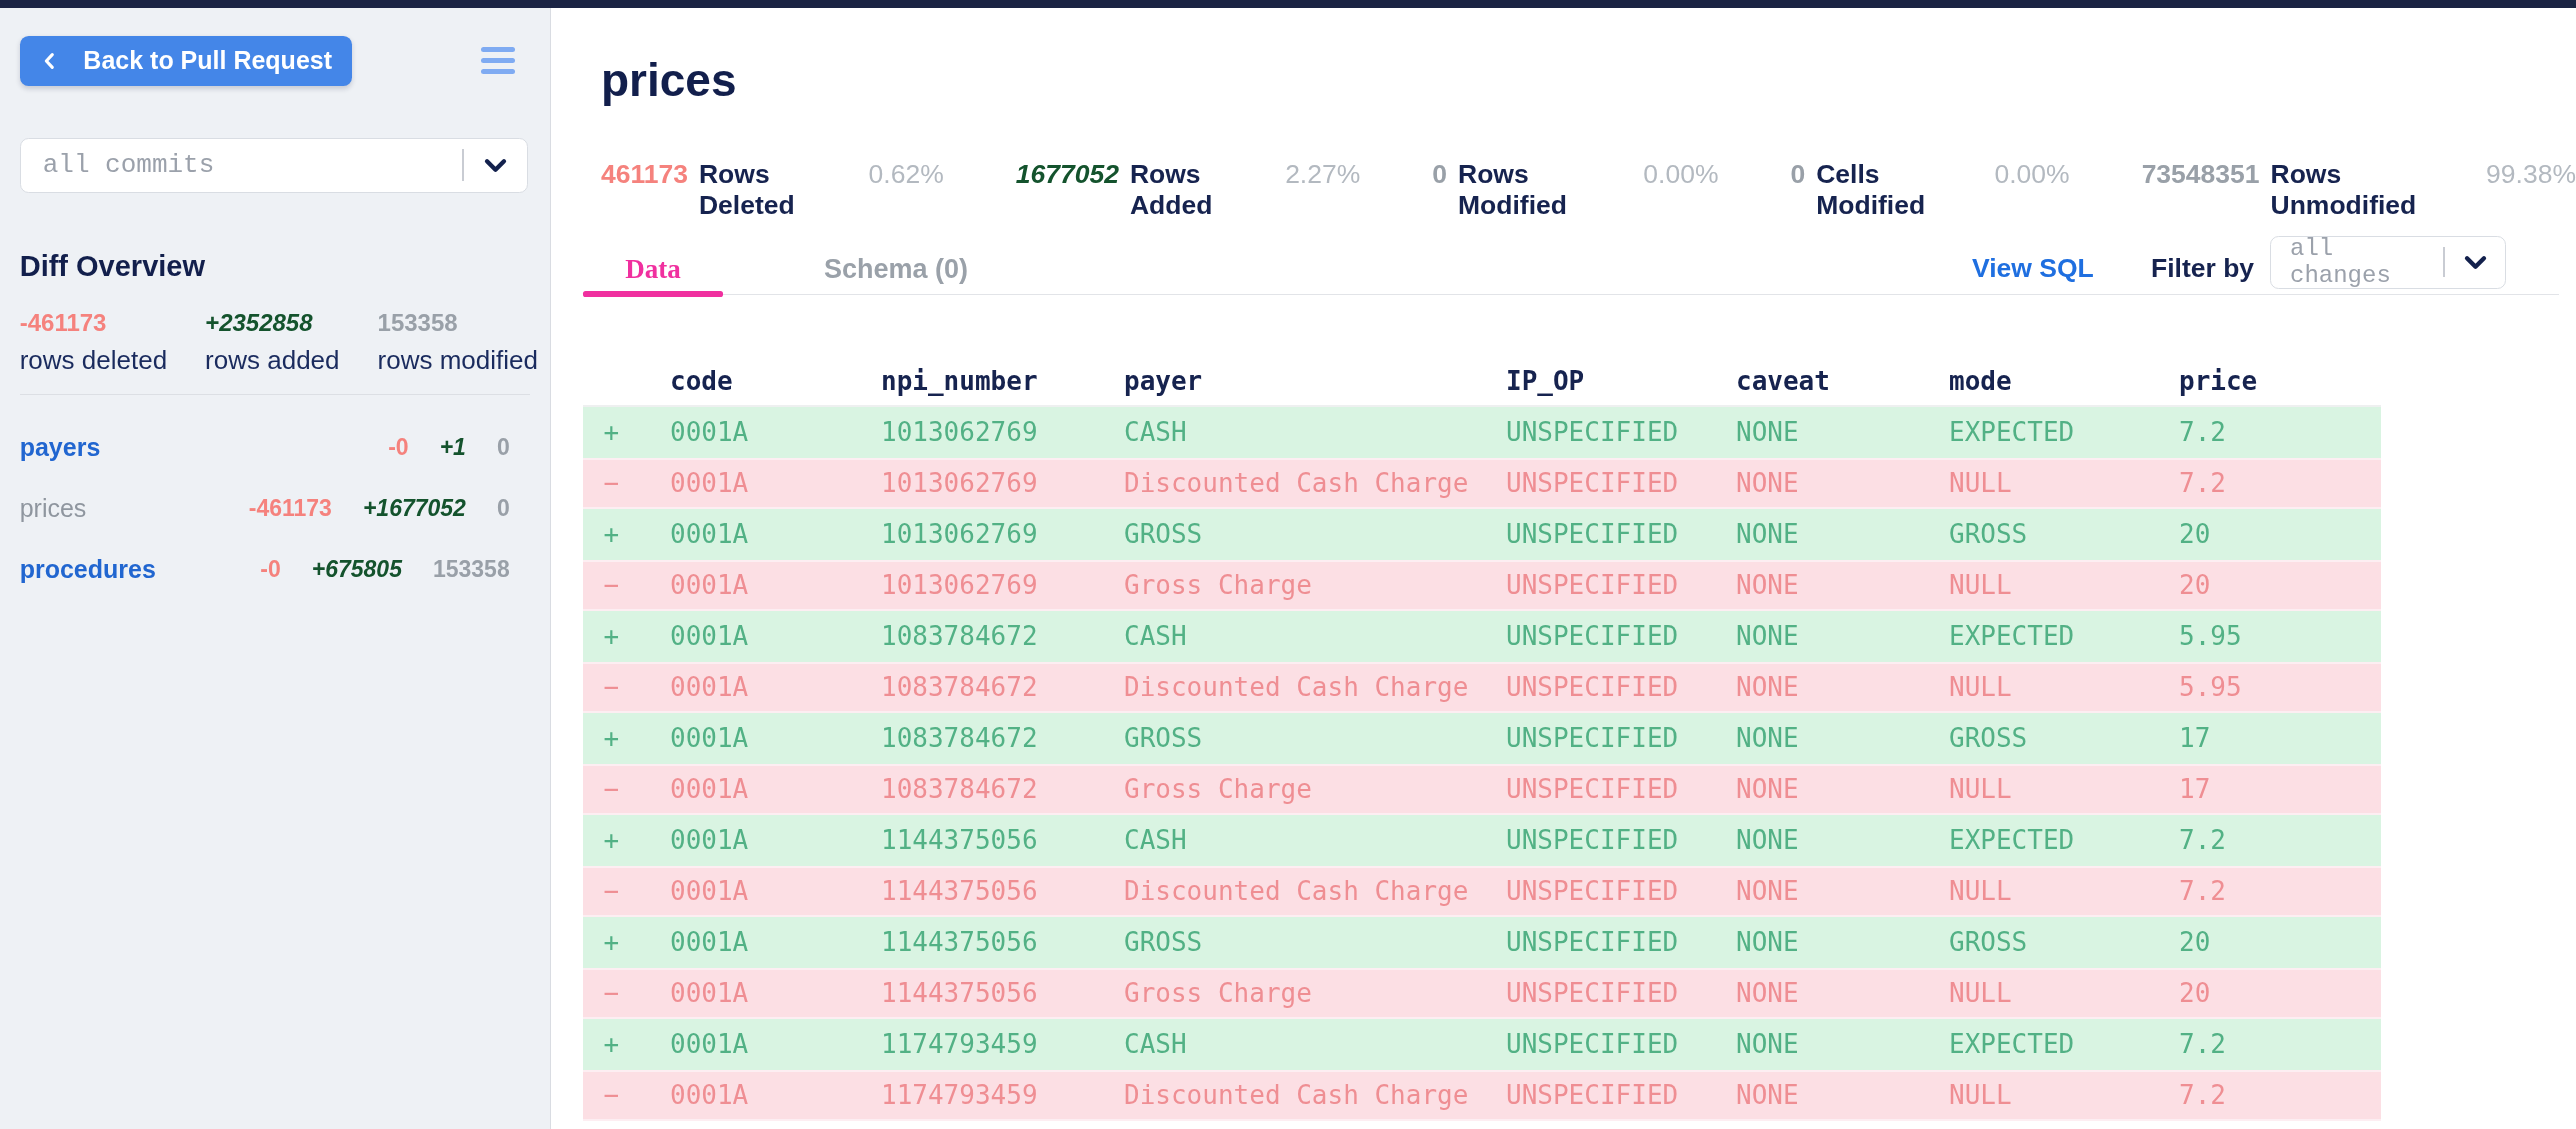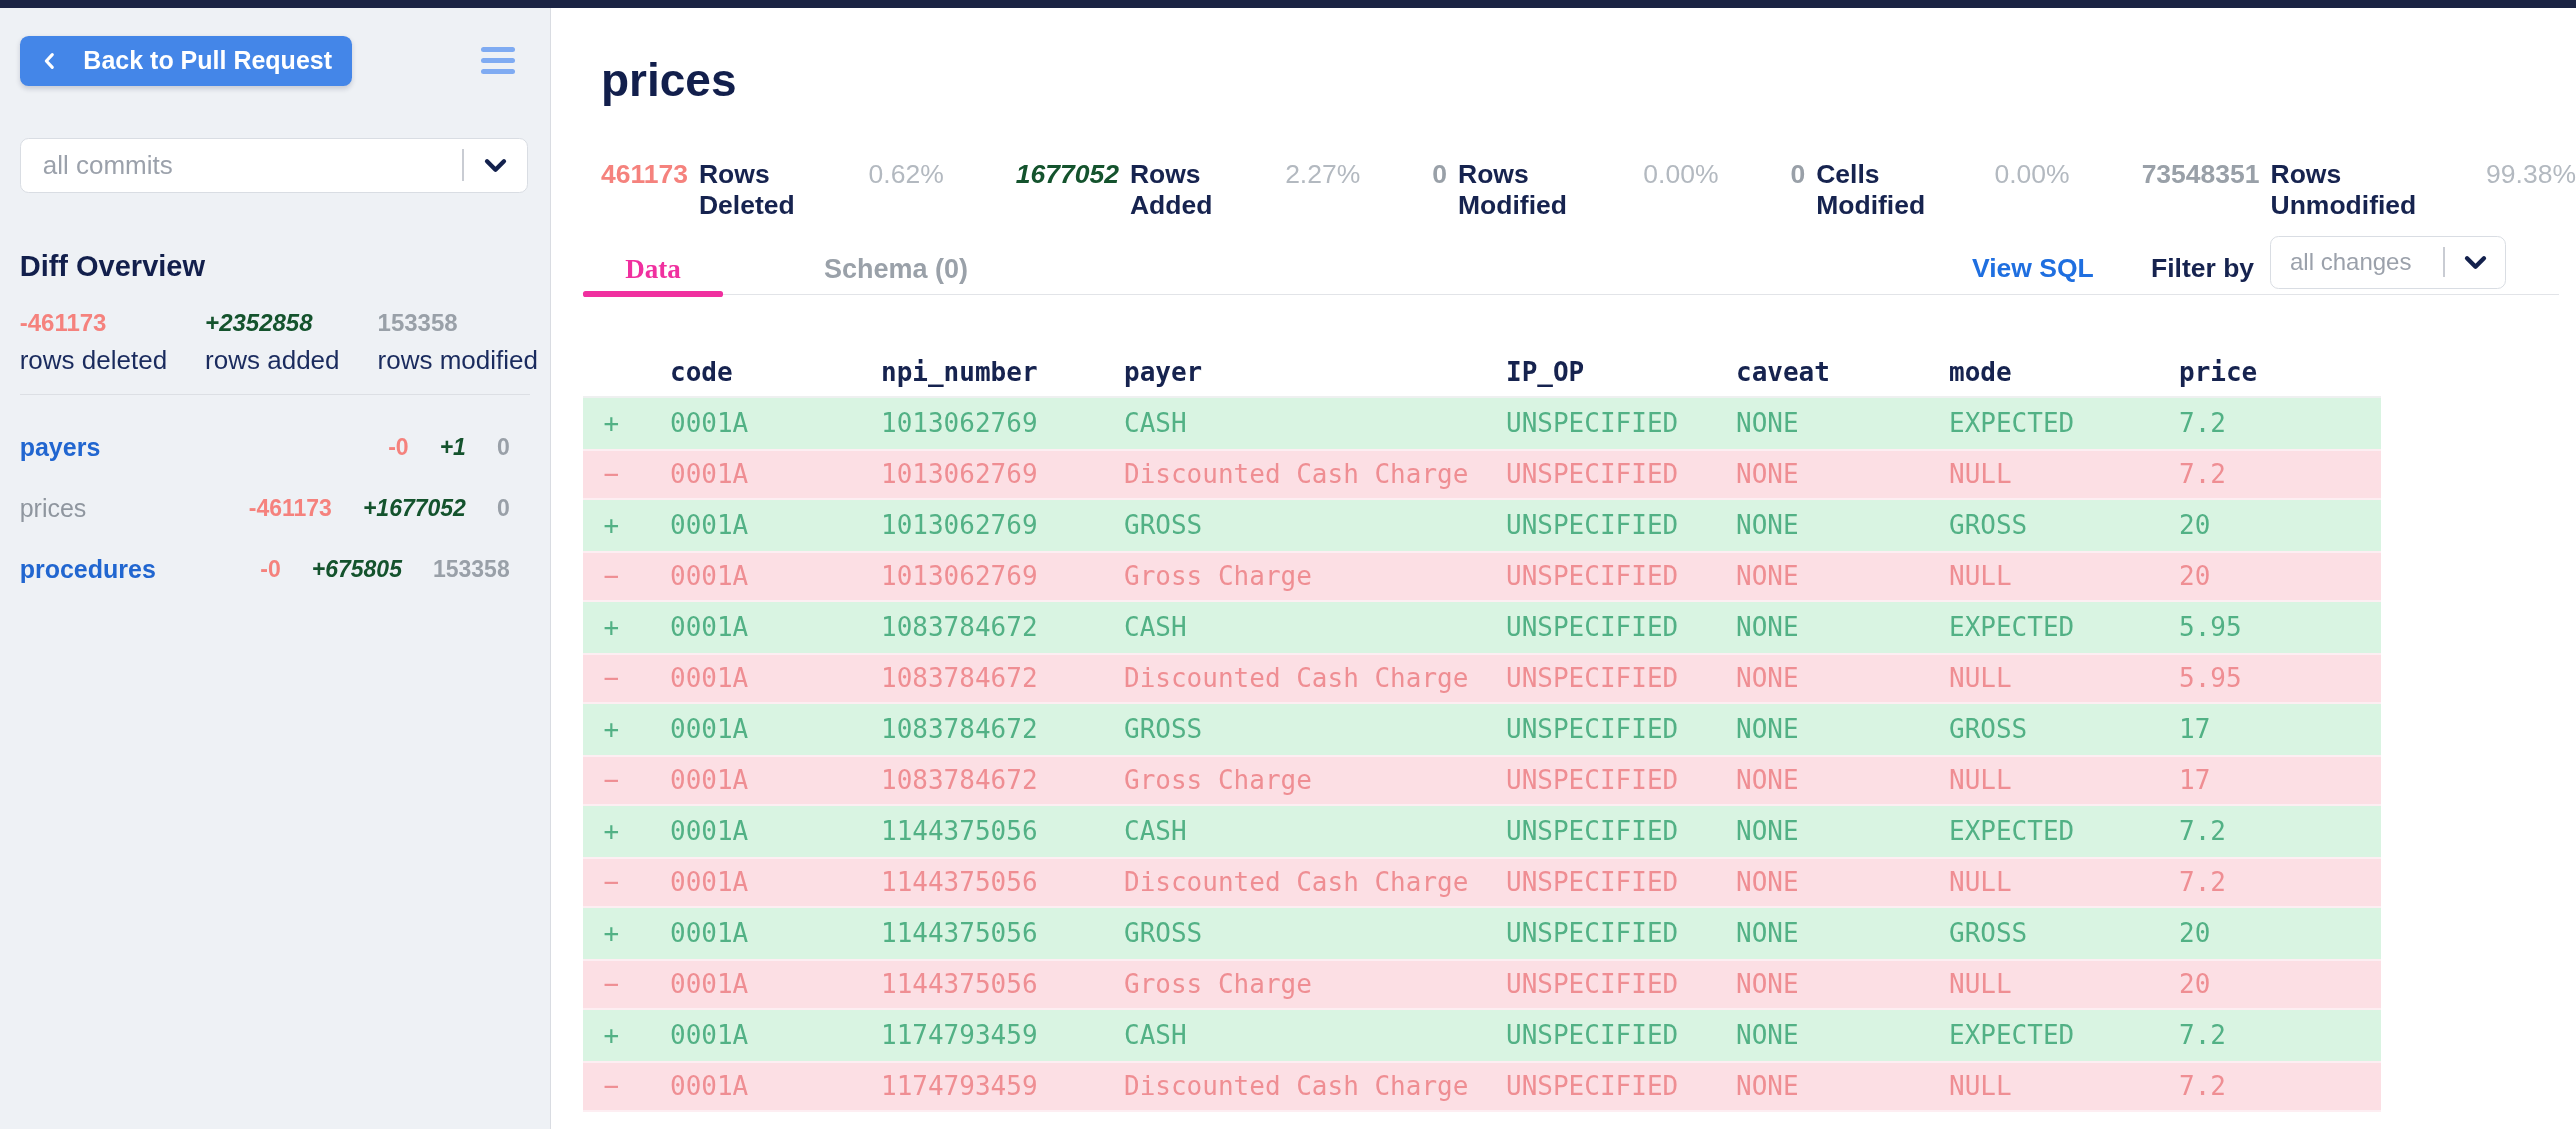--- a/index.html
+++ b/index.html
@@ -1,18 +1,18 @@
 <!DOCTYPE html>
 <html style="font-size:13.7px"><head>
 <meta charset="utf-8">
 <style>
   * { margin:0; padding:0; box-sizing:border-box; }
   html,body { width:2576px; height:1130px; overflow:hidden; background:#fff;
     font-family:"Liberation Sans", sans-serif; }
-  .mono { font-family:Liberation Sans, sans-serif; }
+  .mono { font-family:Liberation Mono, monospace; }
 
   
   .topbar { position:absolute; left:0; top:0; width:2576px; height:7.7px; background:#1b2444; }
 
   
   .sidebar { position:absolute; left:0; top:7.7px; width:551px; height:1122px;
     background:#eef1f5; border-right:1.7px solid #d9dce2; }
   .back-btn { position:absolute; left:19.7px; top:28px; width:332px; height:50px;
     background:#4486e8; border:none; border-radius:8.6px; color:#fff; font-weight:bold;
     font-size:25px; display:flex; align-items:center; justify-content:center; gap:22px;
@@ -67,21 +67,21 @@
     background:#f0309f; border-radius:2.6px; }
 
   .view-sql { position:absolute; left:1419px; top:245px; font-size:26.5px; font-weight:bold;
     color:#1f6fe0; cursor:pointer; }
   .filter-by { position:absolute; left:1598px; top:245px; font-size:26.5px; font-weight:600; color:#16234f; }
   .filter-select { position:absolute; left:1717px; top:228px; width:236px; height:53px; }
   .filter-select .val { font-size:24px; padding-left:19px; }
   .filter-select .chev { width:60px; }
 
   
-  .dtable { position:absolute; left:30px; top:341px; width:1798px; }
+  .dtable { position:absolute; left:30px; top:350px; width:1798px; }
   .dgrid { display:grid; grid-template-columns:87px 211px 243px 382px 230px 213px 230px 1fr;
     align-items:center; }
   .dhead { height:49px; border-bottom:2.6px solid #eef0f0; }
   .dhead .hc { font-family:"DejaVu Sans Mono", monospace; font-size:26px; font-weight:bold; color:#16234f; }
   .drow { height:51px; font-family:"DejaVu Sans Mono", monospace; font-size:26px; }
   .drow.added { background:#d9f4e2; color:#52b185; }
   .drow.removed { background:#fcdfe4; color:#ef8e93;
     border-top:2.6px solid #fdeef2; border-bottom:2.6px solid #fdeef2; }
   .drow .sign { padding-left:20.5px; }
   .chev-navy { stroke:#13214d; }

